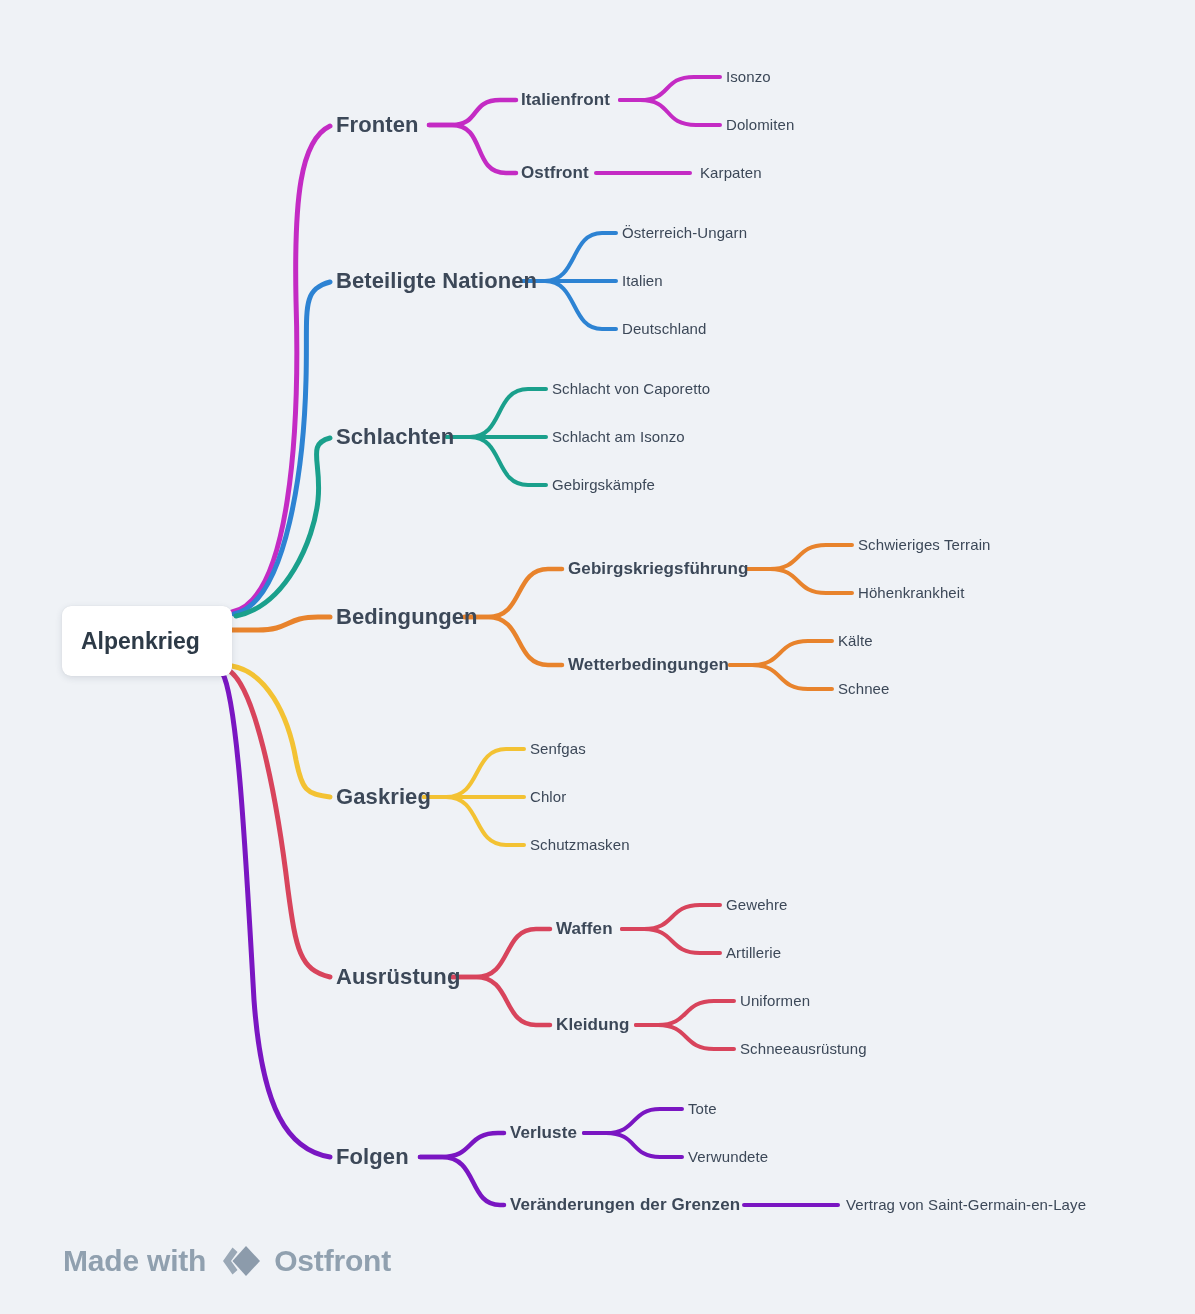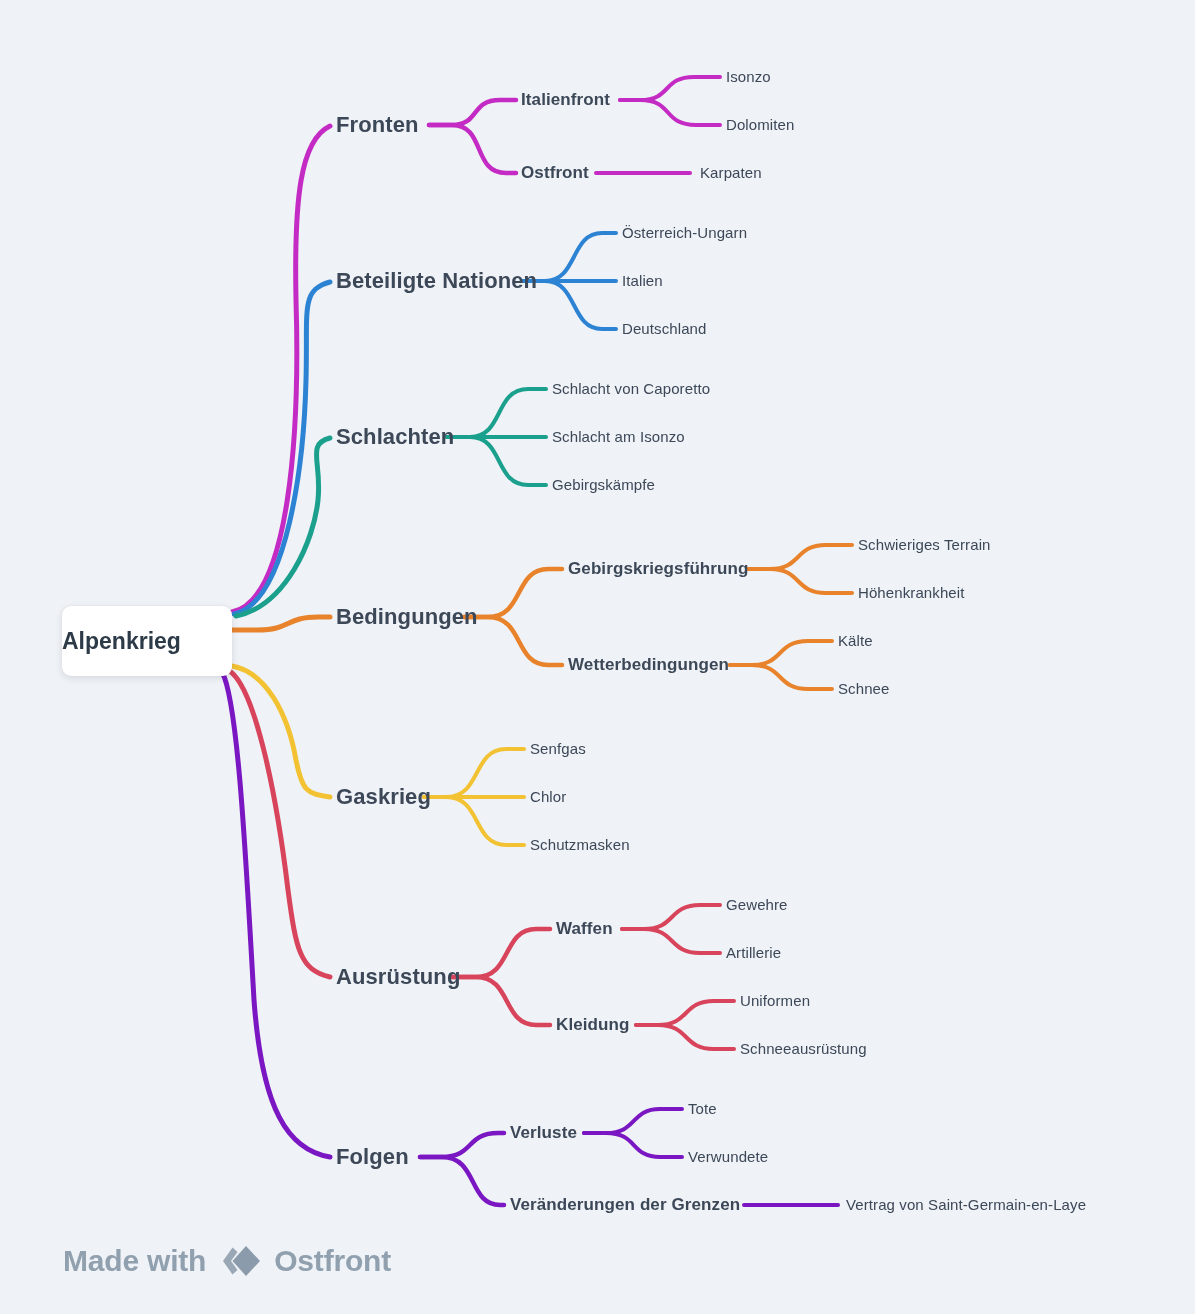--- a/index.html
+++ b/index.html
@@ -39,20 +39,21 @@
     left: 62px;
     top: 606px;
     width: 170px;
     height: 70px;
     background: #ffffff;
     border-radius: 9px;
     box-shadow: 0 2px 7px rgba(40,55,75,0.13), 0 0 1px rgba(40,55,75,0.12);
     display: flex;
     align-items: center;
     box-sizing: border-box;
+    padding-left: 19px;
     z-index: 5;
   }
   .root-label {
     font-size: 23px;
     font-weight: 700;
     color: #2d3a47;
     font-family: "Liberation Sans", sans-serif;
     white-space: nowrap;
   }
   .footer {

